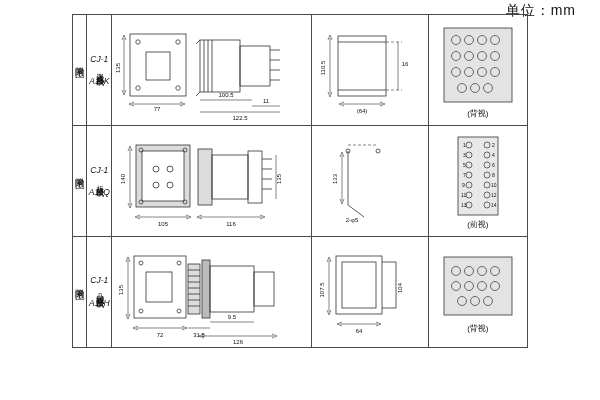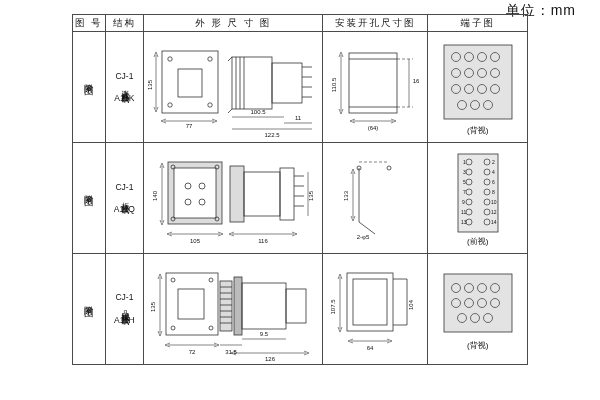--- a/index.html
+++ b/index.html
@@ -10,44 +10,37 @@
   table.main td,table.main th{border:1px solid #4a4a4a;padding:0;}
   .hdr td{height:16px;text-align:center;font-size:9.5px;font-weight:normal;letter-spacing:2px;}
   .c-tu{width:34px;}
   .c-jg{width:40px;}
   .c-wx{width:178px;}
   .c-az{width:104px;}
   .c-dz{width:100px;}
   .row td{height:110px;vertical-align:middle;}
   .vcell{text-align:center;font-size:9px;line-height:12px;}
   .struct{font-size:8px;line-height:11px;text-align:center;padding:2px 1px;}
-  .struct .code{font-size:8.5px;}
+  .struct .code{font-size:8.5px;font-style:italic;}
   .struct .vert{display:inline-block;writing-mode:vertical-rl;text-orientation:upright;letter-spacing:1px;line-height:12px;margin:1px 0;}
   .tunum{writing-mode:vertical-rl;text-orientation:upright;display:inline-block;letter-spacing:3px;font-size:9.5px;}
   .draw{position:relative;width:100%;height:108px;}
   svg{display:block;}
   .cap{font-size:8px;margin-top:-2px;}
   .term-wrap{display:flex;flex-direction:column;align-items:center;justify-content:center;}
 </style>
 </head>
 <body>
 
 <div class="page">
 
   <div class="unit">单位：mm</div>
 
   <table class="main">
     <tbody>
-        <tr class="hdr">
-      <td class="c-tu">图 号</td>
-      <td class="c-jg">结构</td>
-      <td class="c-wx">外 形 尺 寸 图</td>
-      <td class="c-az">安装开孔尺寸图</td>
-      <td class="c-dz">端子图</td>
-    </tr>
 
     <tr class="row">
       <td class="vcell">
         <span class="tunum">附图3</span>
       </td>
       <td class="struct">
         <div class="code">CJ-1</div>
         <div><span class="vert">嵌入式后接线</span></div>
         <div class="code">A11K</div>
       </td>

